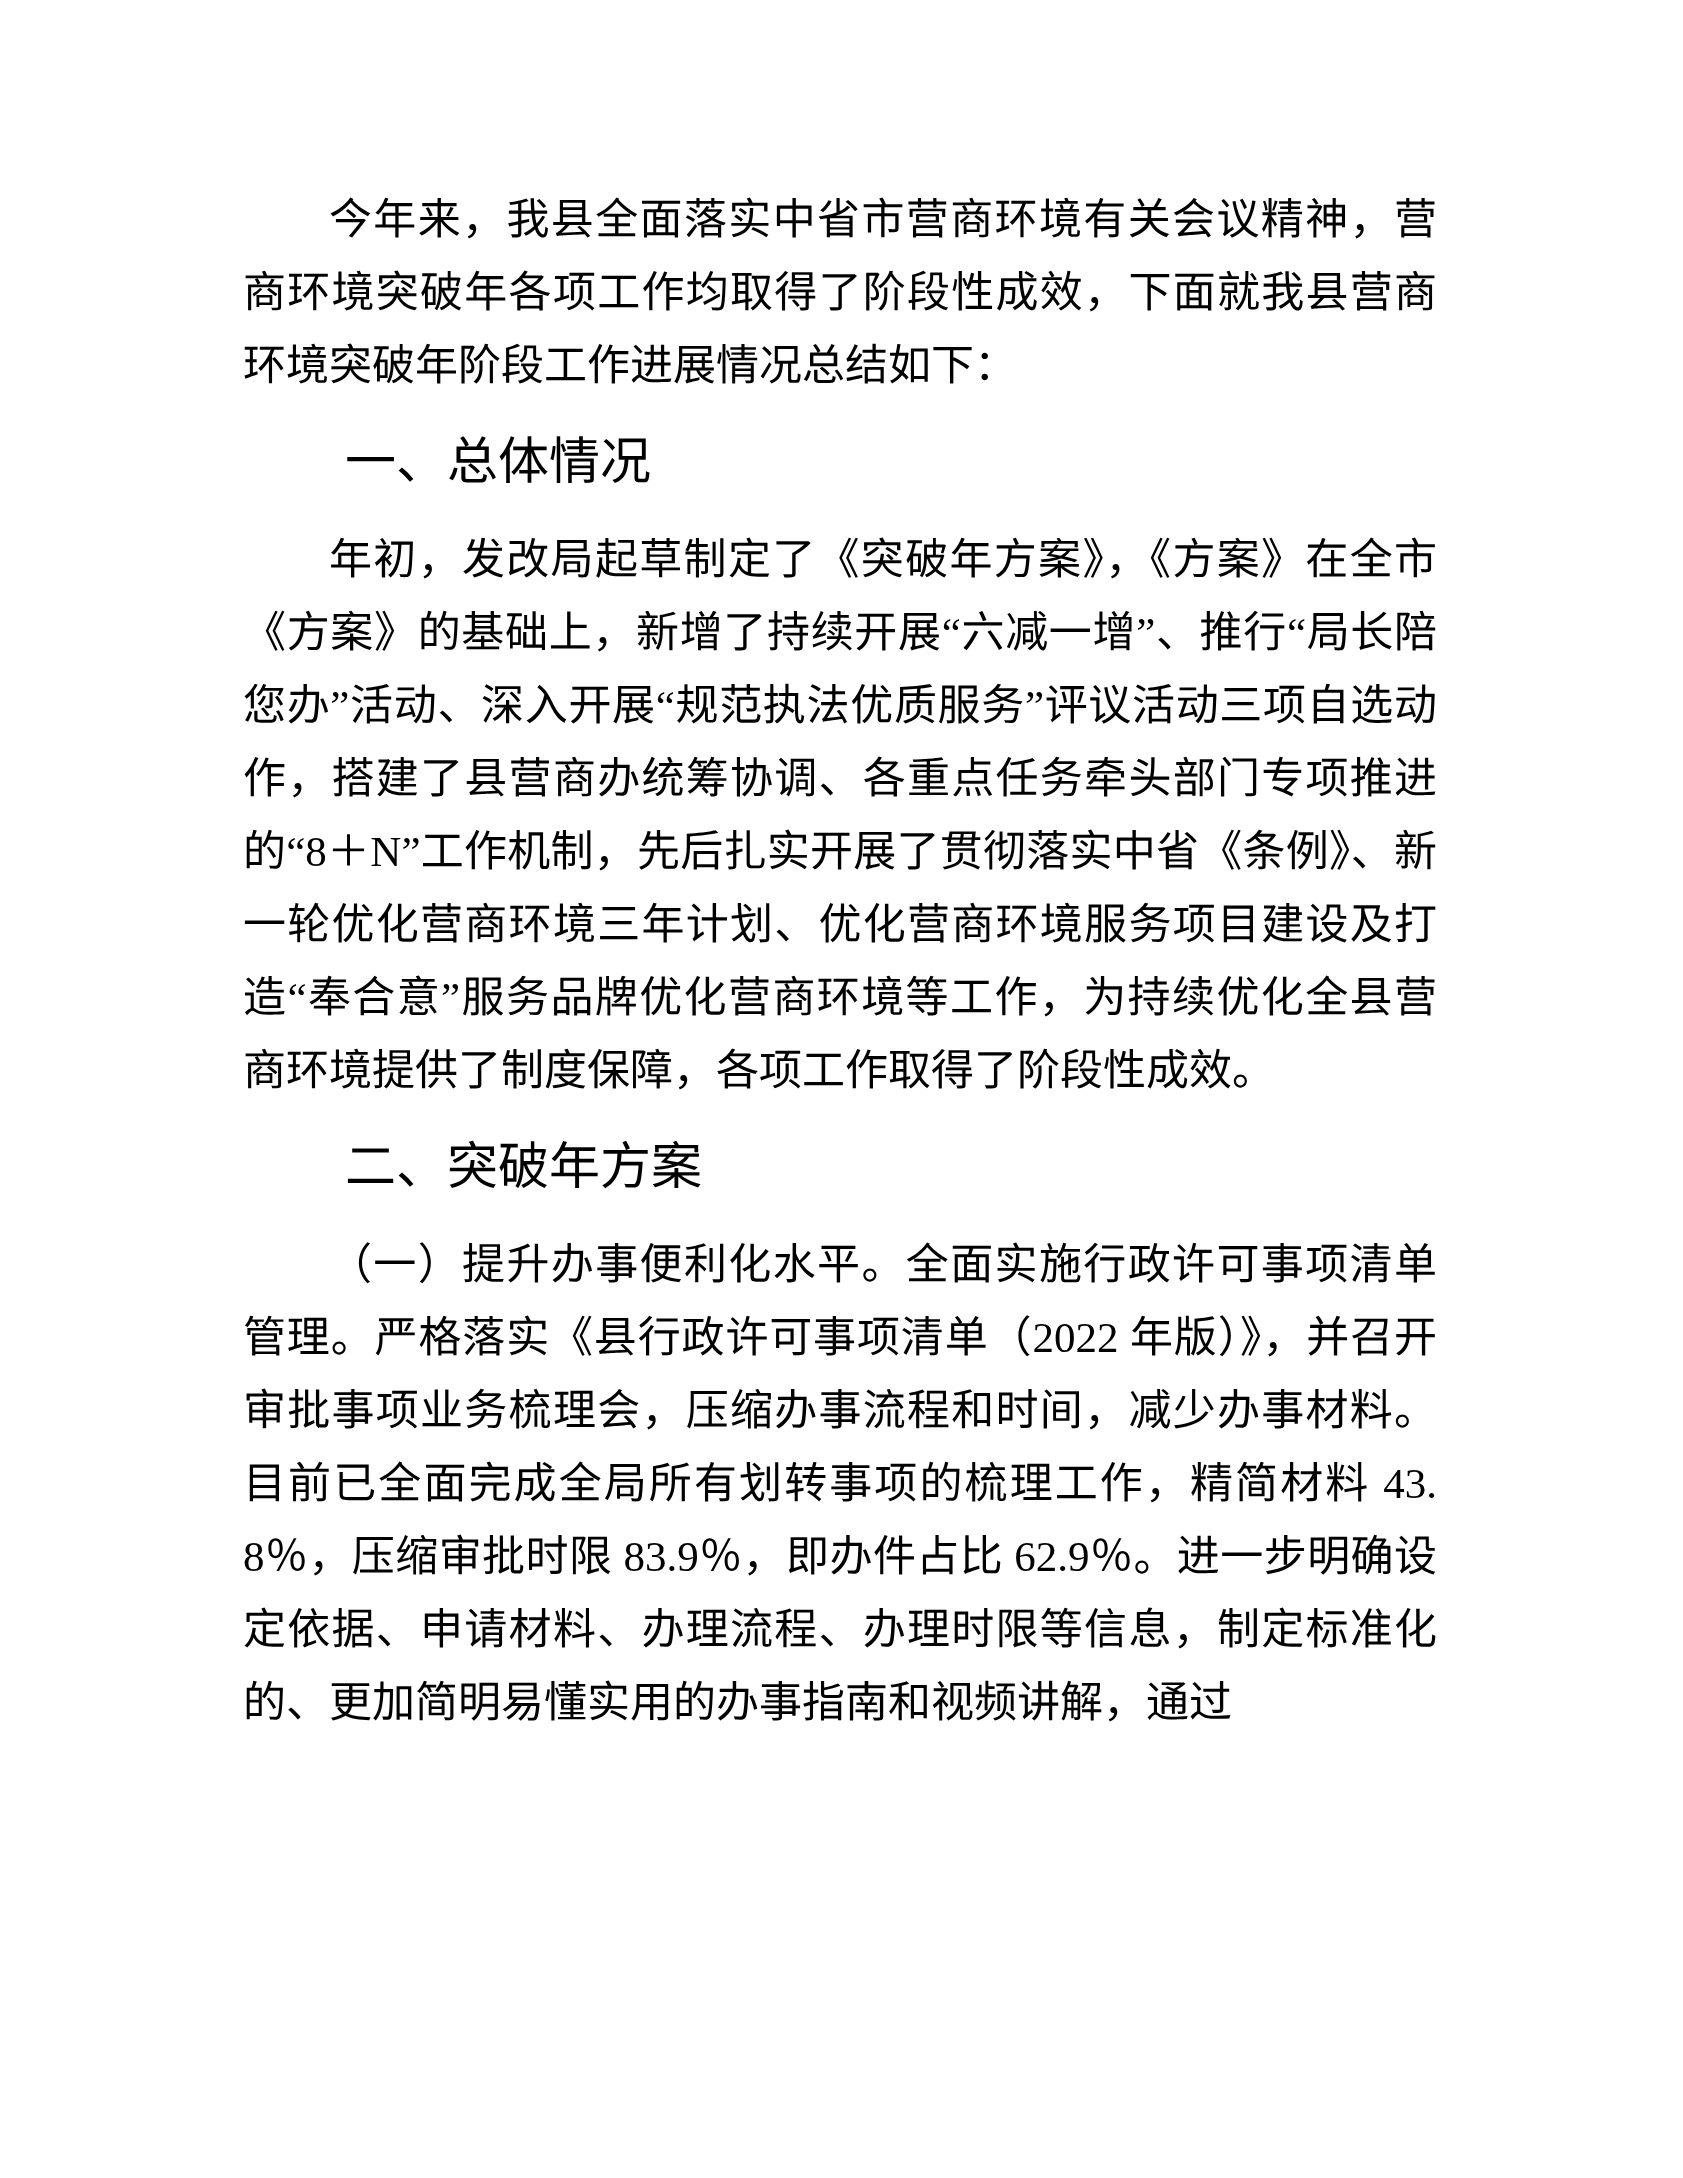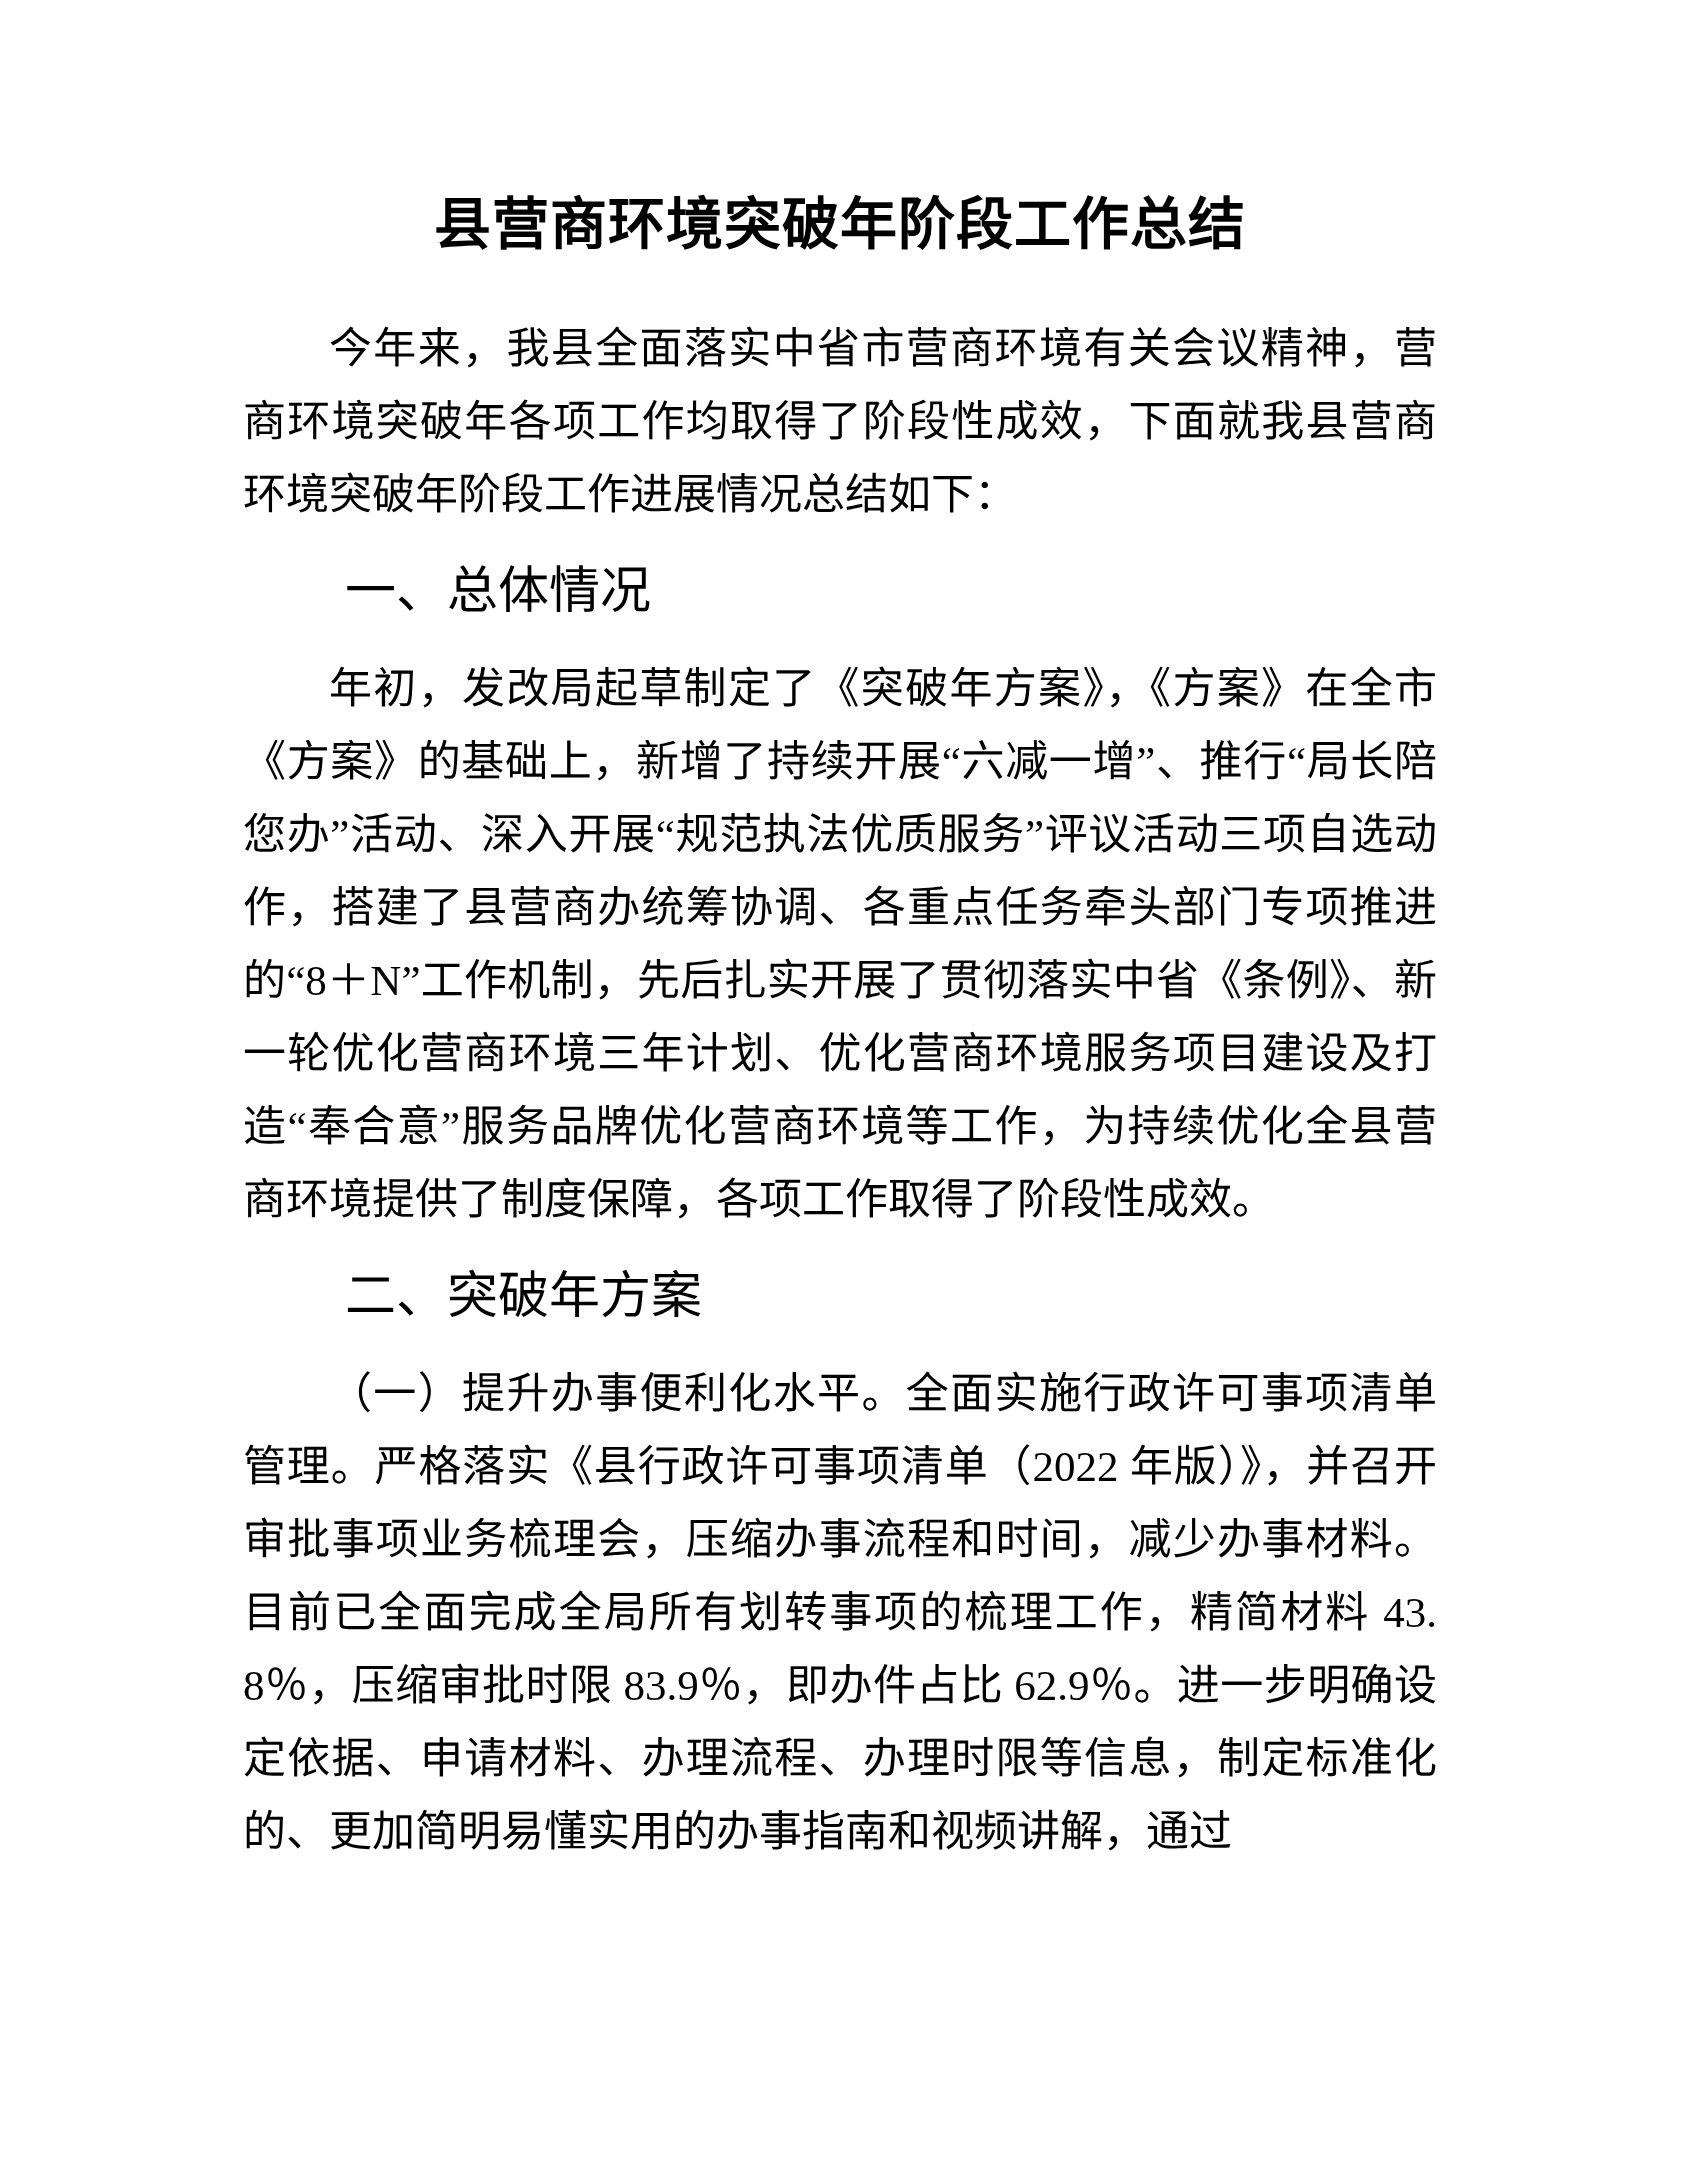--- a/index.html
+++ b/index.html
@@ -41,21 +41,20 @@
     font-size: 51px;
     line-height: 73px;
     margin: 0 0 24px 0;
     text-indent: 2em;
   }
 </style>
 </head>
 <body>
 
 <div class="page">
-  <h1 class="doc-title"><span>县营商环境突破年阶段工作总结</span></h1>
 
   <p class="para">今年来，我县全面落实中省市营商环境有关会议精神，营商环境突破年各项工作均取得了阶段性成效，下面就我县营商环境突破年阶段工作进展情况总结如下：</p>
 
   <p class="heading">一、总体情况</p>
 
   <p class="para">年初，发改局起草制定了《突破年方案》，《方案》在全市《方案》的基础上，新增了持续开展“六减一增”、推行“局长陪您办”活动、深入开展“规范执法优质服务”评议活动三项自选动作，搭建了县营商办统筹协调、各重点任务牵头部门专项推进的“8＋N”工作机制，先后扎实开展了贯彻落实中省《条例》、新一轮优化营商环境三年计划、优化营商环境服务项目建设及打造“奉合意”服务品牌优化营商环境等工作，为持续优化全县营商环境提供了制度保障，各项工作取得了阶段性成效。</p>
 
   <p class="heading">二、突破年方案</p>
 
   <p class="para">（一）提升办事便利化水平。全面实施行政许可事项清单管理。严格落实《县行政许可事项清单（2022 年版）》，并召开审批事项业务梳理会，压缩办事流程和时间，减少办事材料。目前已全面完成全局所有划转事项的梳理工作，精简材料 43.8％，压缩审批时限 83.9％，即办件占比 62.9％。进一步明确设定依据、申请材料、办理流程、办理时限等信息，制定标准化的、更加简明易懂实用的办事指南和视频讲解，通过</p>

